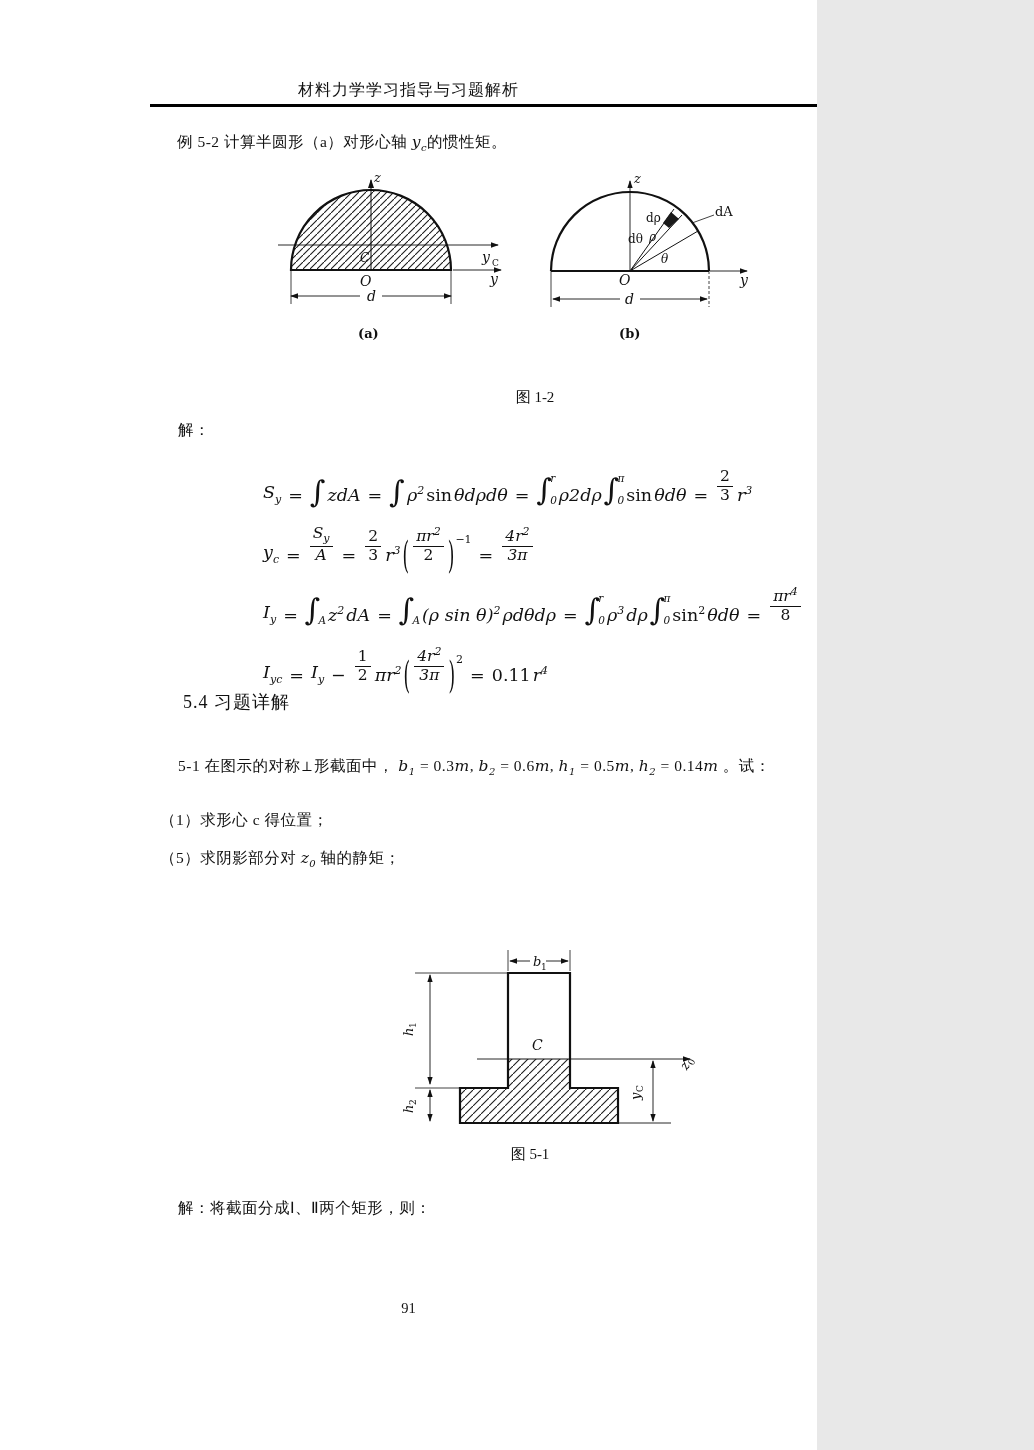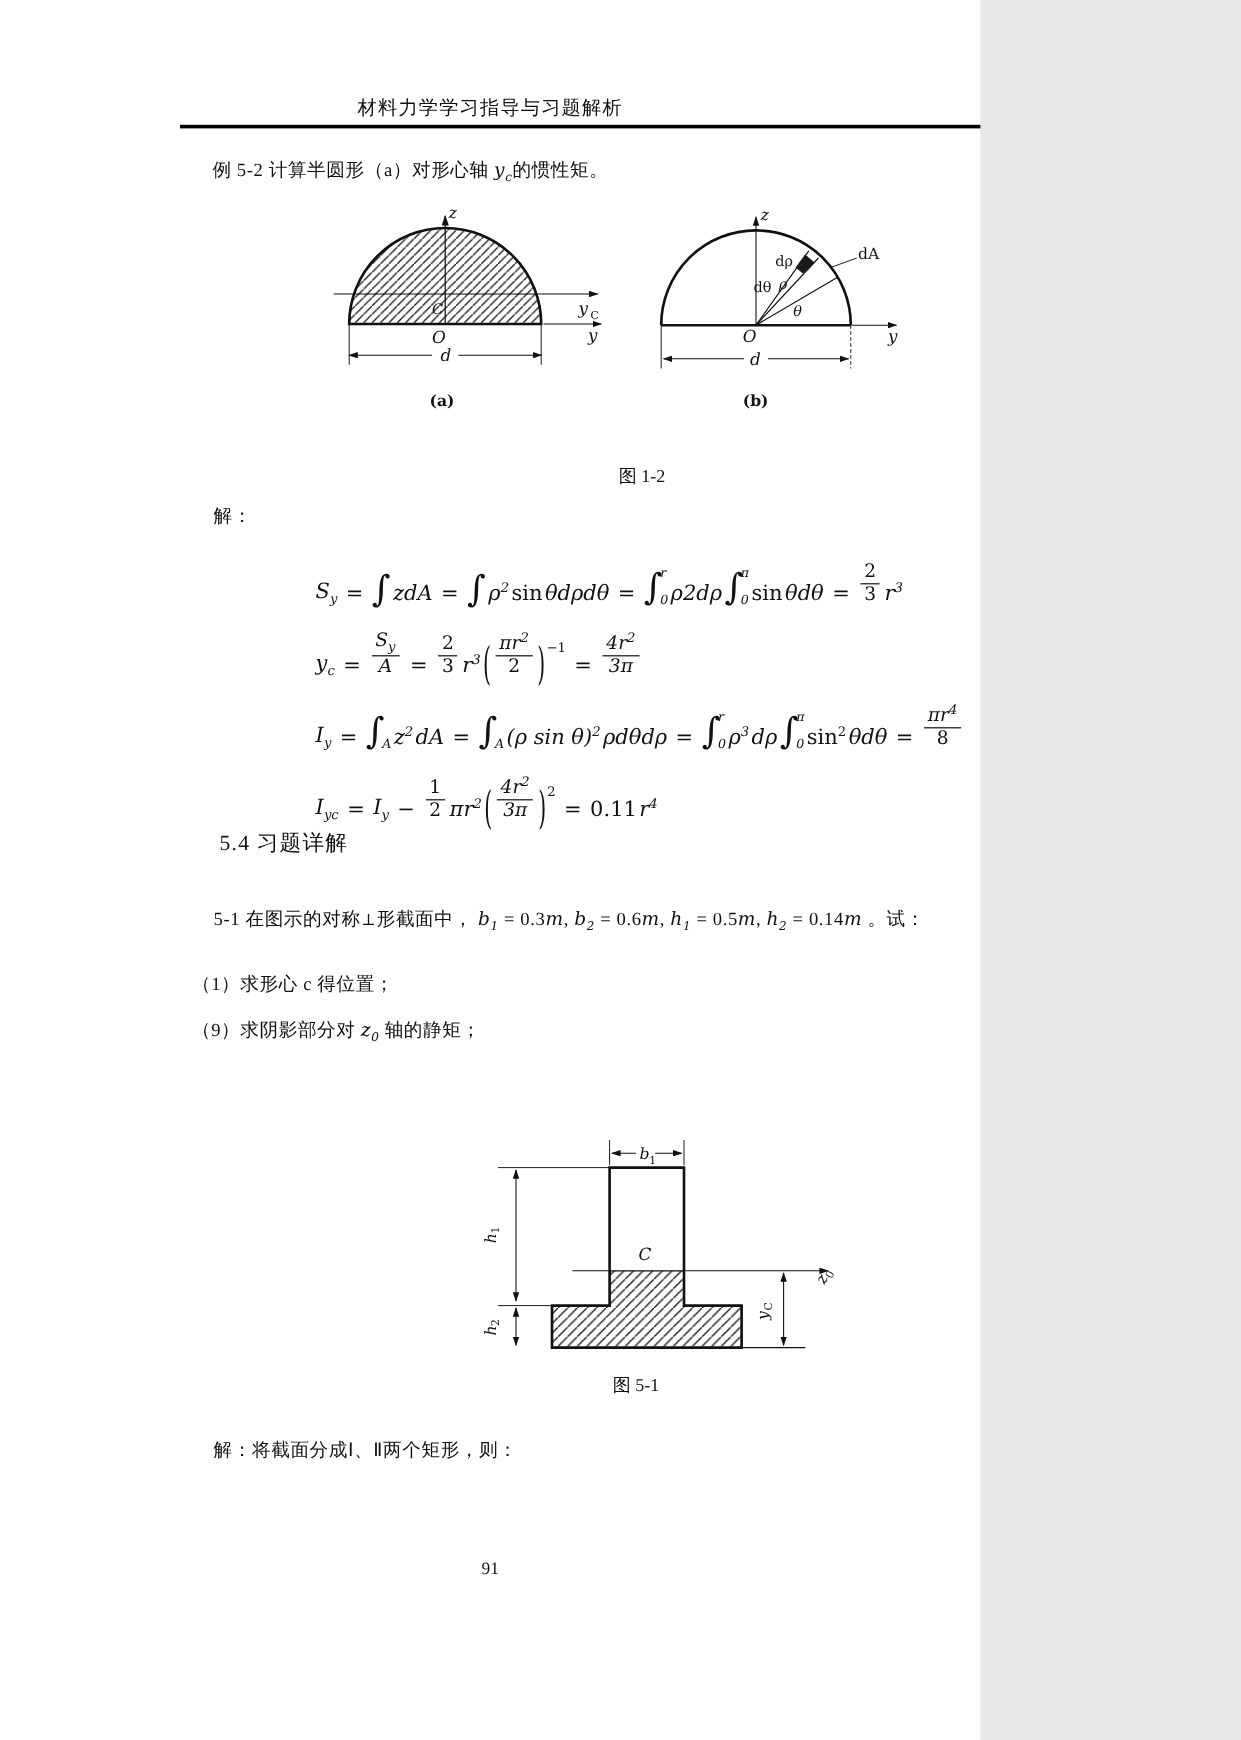--- a/index.html
+++ b/index.html
@@ -249,21 +249,21 @@
         <span class="">0.11</span>
         <span class="it">r<sup>4</sup></span>
       </div>
   </div>
 
   <div class="abs heading" style="left:183px;top:690px;text-align:right;">5.4 习题详解</div>
 
   <p class="abs zh" style="left:178px;top:740px;"><span class="">5-1 在图示的对称⊥形截面中， </span><span class="it">b<sub>1</sub></span><span class=""> = 0.3</span><span class="it">m</span><span class="">, </span><span class="it">b<sub>2</sub></span><span class=""> = 0.6</span><span class="it">m</span><span class="">, </span><span class="it">h<sub>1</sub></span><span class=""> = 0.5</span><span class="it">m</span><span class="">, </span><span class="it">h<sub>2</sub></span><span class=""> = 0.14</span><span class="it">m</span><span class=""> 。试：</span></p>
 
   <p class="abs zh" style="left:160px;top:794px;"><span class="">（1）求形心 c 得位置；</span></p>
-  <p class="abs zh" style="left:160px;top:832px;"><span class="">（9）求阴影部分对 </span><span class="it">z<sub>0</sub></span><span class=""> 轴的静矩；</span></p>
+  <p class="abs zh" style="left:160px;top:832px;"><span class="">（5）求阴影部分对 </span><span class="it">z<sub>0</sub></span><span class=""> 轴的静矩；</span></p>
 
   <svg class="abs" style="left:393px;top:938px;" width="310" height="200" viewBox="0 0 310 200">
     <defs>
       <pattern id="hatchC" patternUnits="userSpaceOnUse" width="8" height="8">
         <path d="M-1,9 L9,-1" stroke="#1a1a1a" stroke-width="1.1"></path>
       </pattern>
       <marker id="arrC" markerWidth="9" markerHeight="6" refX="8" refY="3" orient="auto-start-reverse">
         <path d="M0,0 L9,3 L0,6 Z" fill="#111"></path>
       </marker>
     </defs>

